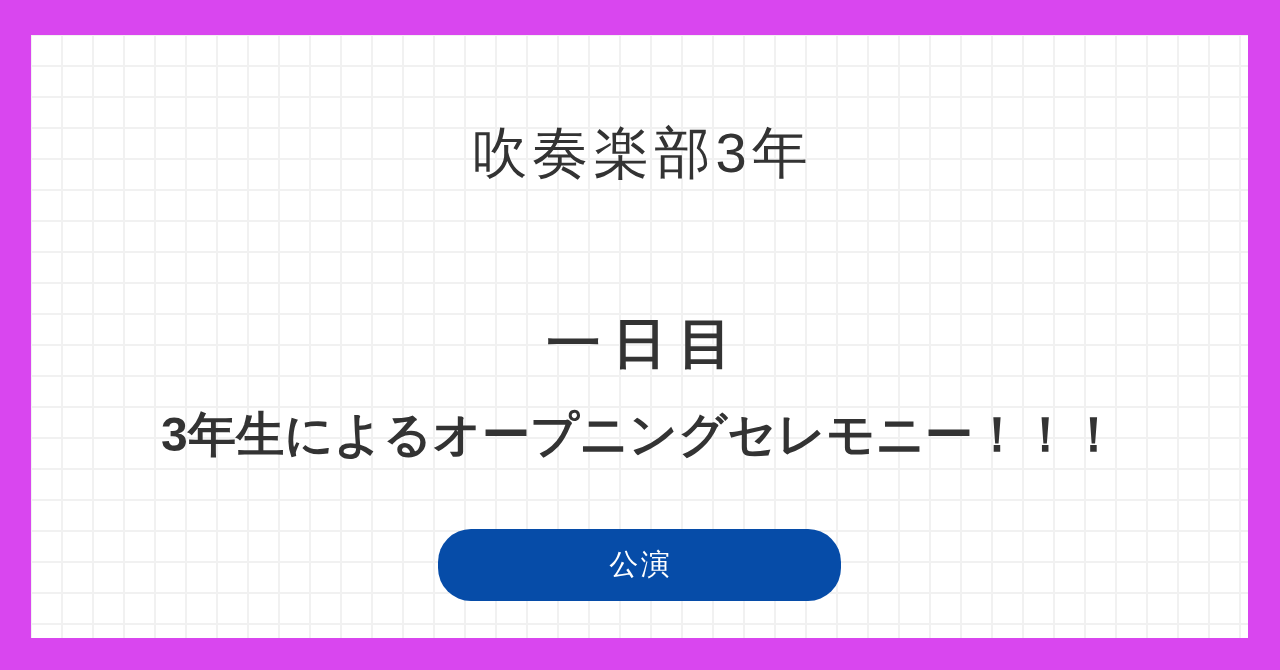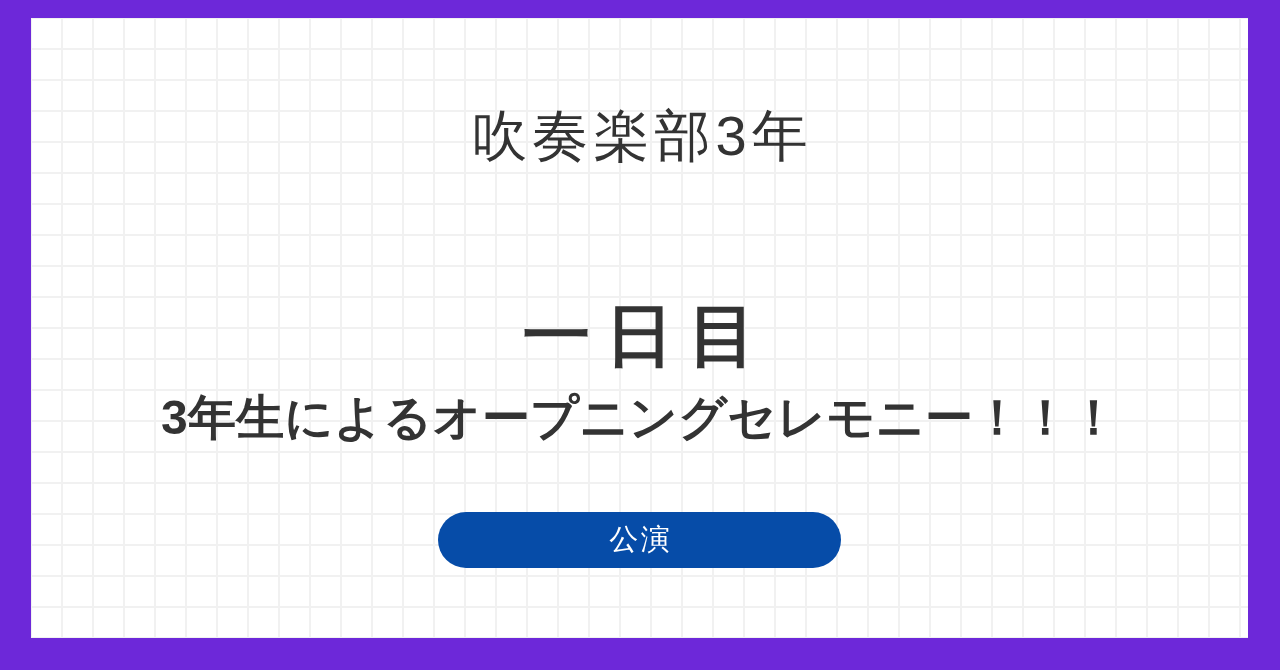--- a/index.html
+++ b/index.html
@@ -14,22 +14,22 @@
     font-family: "Liberation Sans", "DejaVu Sans", sans-serif;
     background: #ffffff;
   }
 
   
   .poster-frame {
     position: relative;
     box-sizing: border-box;
     width: 1280px;
     height: 670px;
-    background: #6d28d9;
-    padding: 18px 32px 32px 31px;
+    background: #d946ef;
+    padding: 35px 32px 32px 31px;
   }
 
   
   .poster-canvas {
     position: relative;
     box-sizing: border-box;
     width: 100%;
     height: 100%;
     background-color: #ffffff;
     background-image:
@@ -66,21 +66,21 @@
   }
 
   
   .day-label {
     margin: 0;
     position: absolute;
     top: 273px;
     left: 0;
     right: 0;
     text-align: center;
-    font-size: 68px;
+    font-size: 54px;
     line-height: 1.3;
     font-weight: 700;
     letter-spacing: 0.22em;
     text-indent: 0.22em;
     color: #333333;
     white-space: nowrap;
   }
 
   
   .program-desc {
@@ -107,21 +107,21 @@
     display: flex;
     justify-content: center;
   }
 
   .category-button {
     display: flex;
     align-items: center;
     justify-content: center;
     box-sizing: border-box;
     width: 403px;
-    height: 56px;
+    height: 72px;
     border: none;
     border-radius: 33px;
     background: #064CA8;
     color: #ffffff;
     font-family: "Liberation Sans", "DejaVu Sans", sans-serif;
     font-size: 29px;
     font-weight: 400;
     letter-spacing: 0.08em;
     text-indent: 0.08em;
     cursor: pointer;

